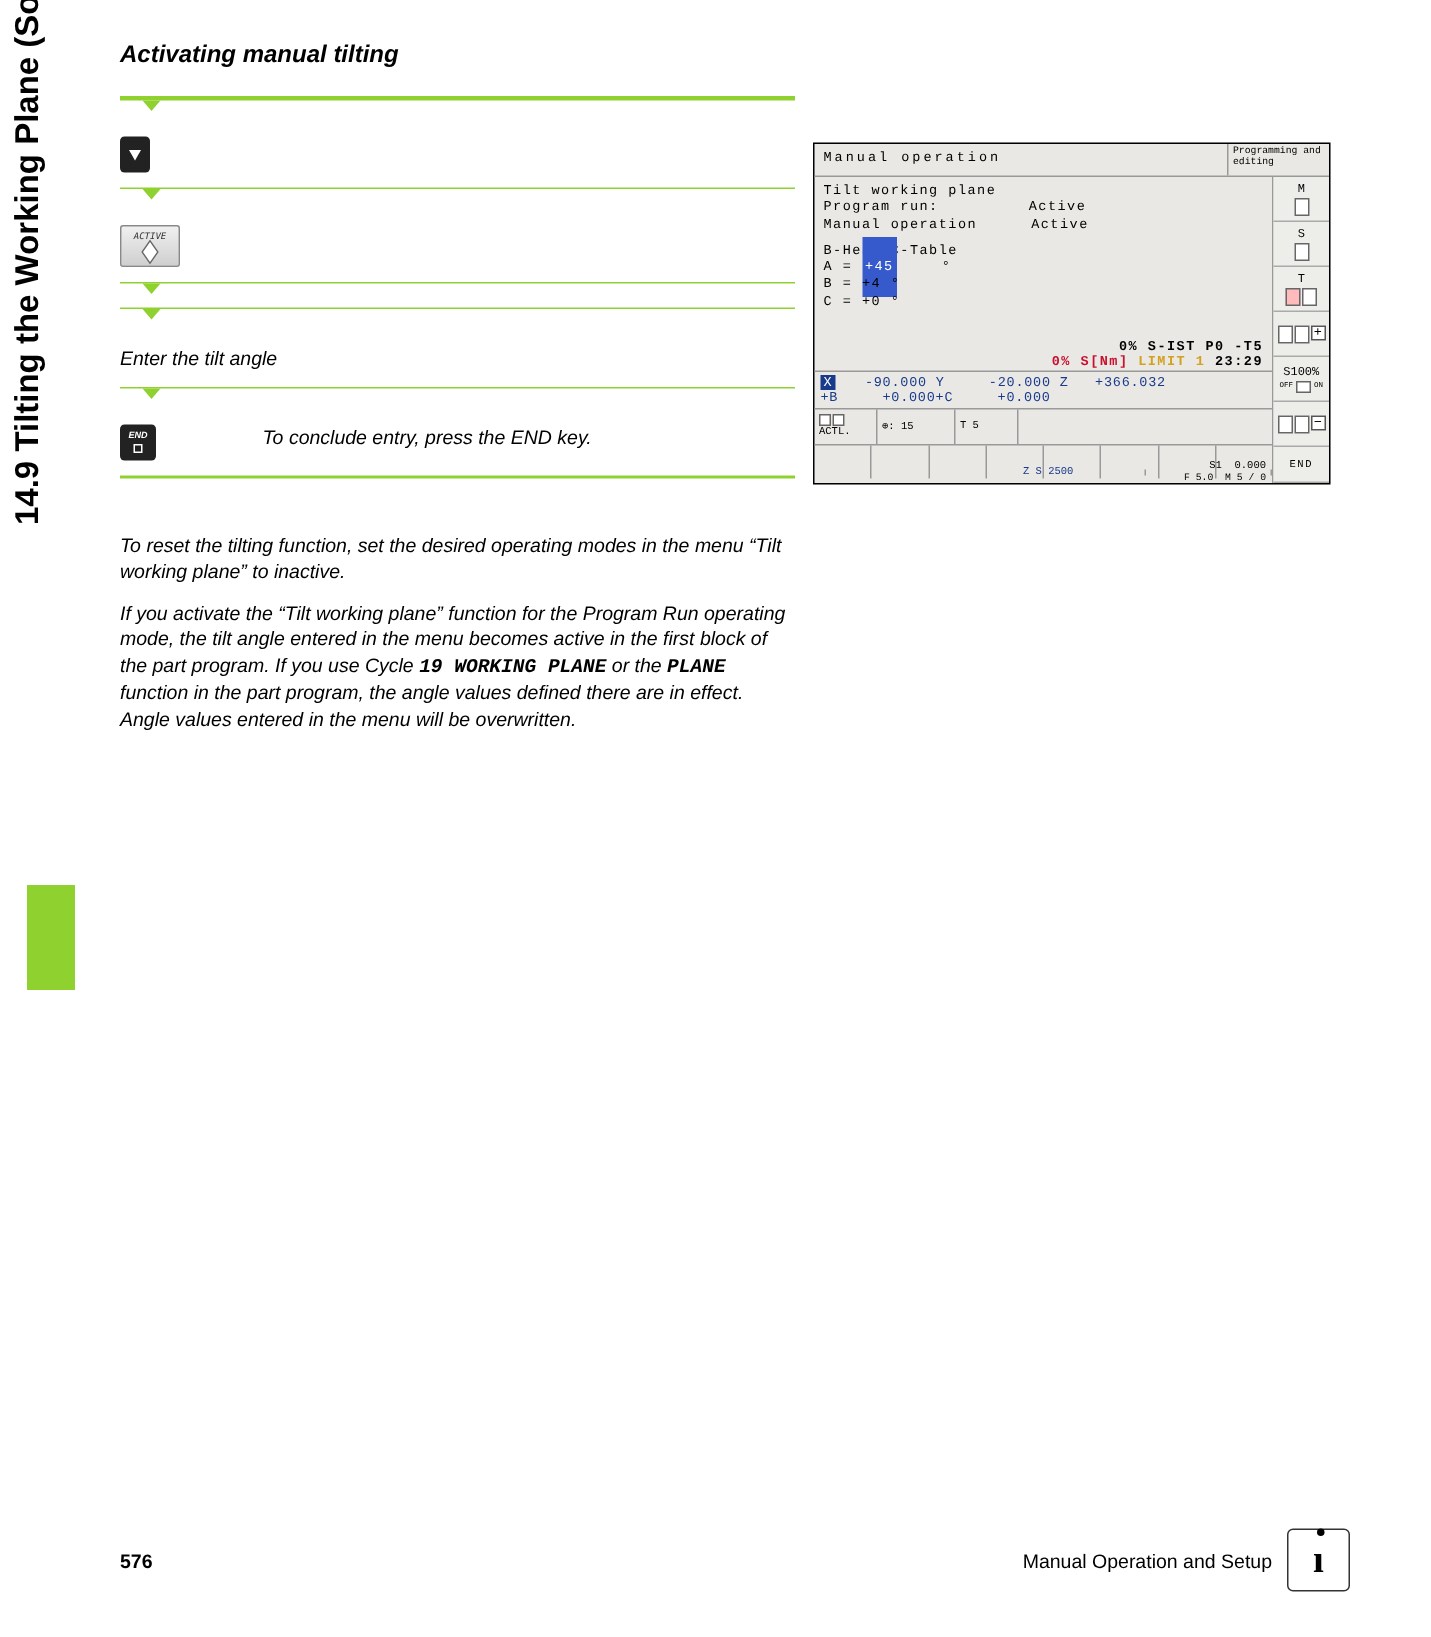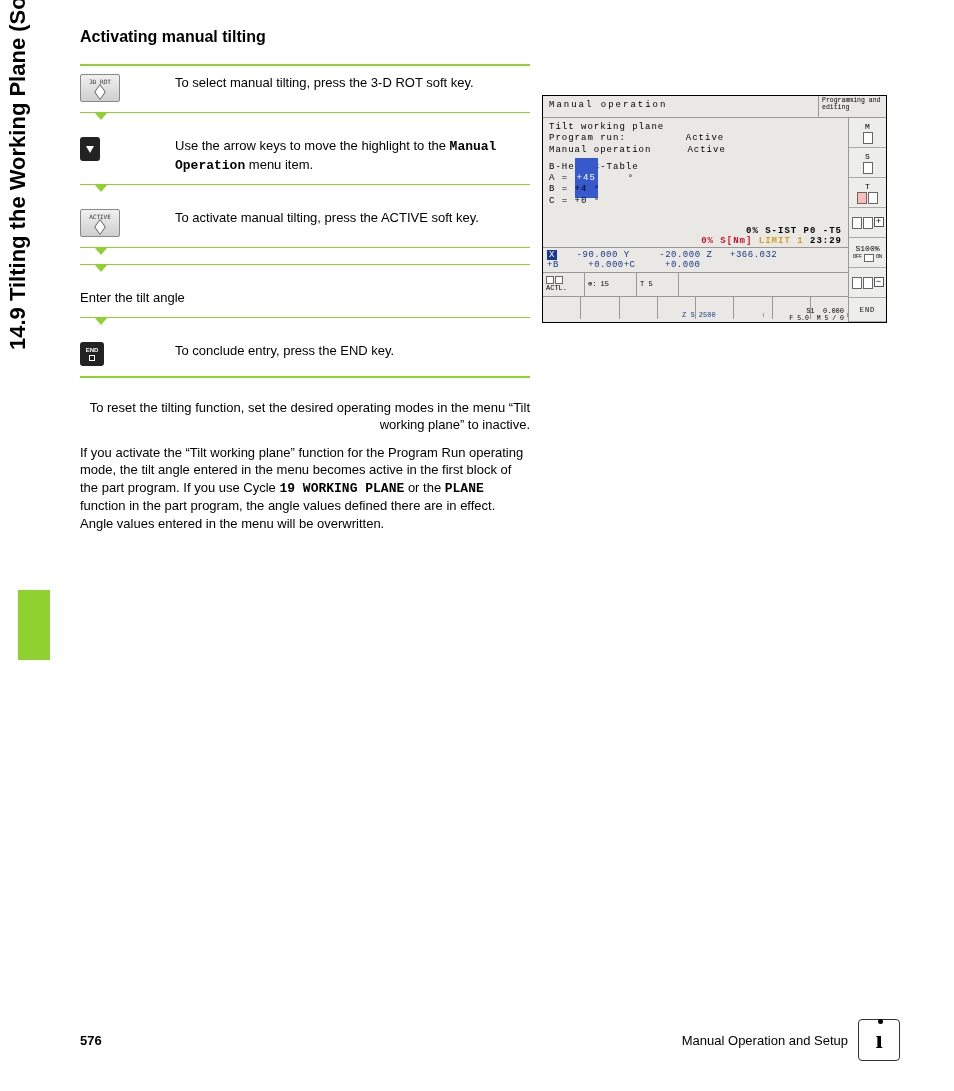--- a/index.html
+++ b/index.html
@@ -32,20 +32,21 @@
     top: 590px;
     width: 32px;
     height: 70px;
     background: #8fd12f;
   }
   .content {
     position: absolute;
     left: 80px;
     top: 28px;
     width: 450px;
+    font-style: italic;
   }
   .h2 {
     font-weight: bold;
     font-size: 16px;
     margin-bottom: 18px;
   }
   .rule-dark { height: 2px; background: #8fd12f; margin: 0; }
   .rule-light { height: 1px; background: #8fd12f; margin: 0; }
   .triangle-row {
     height: 10px;
@@ -206,53 +207,40 @@
 </head>
 <body>
 
 <div class="side-bar"></div>
 <div class="side-title">14.9 Tilting the Working Plane (Software Option 1)</div>
 
 <div class="content">
   <div class="h2">Activating manual tilting</div>
 
   <div class="rule-dark"></div>
-  <div class="step">
-    <div class="key-col">
-      <div class="softkey">
-        <span>3D ROT</span>
-        <span class="diamond"></span>
-      </div>
-    </div>
-    <div class="txt-col">To select manual tilting, press the 3-D ROT soft key.</div>
-  </div>
   <div class="rule-light"></div>
   <div class="triangle-row"></div>
 
   <div class="step">
     <div class="key-col">
       <div class="hardkey">
           <span class="arrow-down"></span>
         </div>
     </div>
-    <div class="txt-col">
-      <span>Use the arrow keys to move the highlight to the </span><span class="mono">Manual Operation</span><span> menu item.</span>
-    </div>
   </div>
   <div class="rule-light"></div>
   <div class="triangle-row"></div>
 
   <div class="step">
     <div class="key-col">
       <div class="softkey">
         <span>ACTIVE</span>
         <span class="diamond"></span>
       </div>
     </div>
-    <div class="txt-col">To activate manual tilting, press the ACTIVE soft key.</div>
   </div>
   <div class="rule-light"></div>
   <div class="triangle-row"></div>
 
   <div class="rule-light"></div>
   <div class="triangle-row"></div>
 
   <div class="step">
     <div class="key-col"></div>
     <div class="txt-col" style="margin-left:-95px;">Enter the tilt angle</div>
@@ -264,21 +252,21 @@
     <div class="key-col">
       <div class="endkey">
         <span>END</span>
         <span class="sq"></span>
       </div>
     </div>
     <div class="txt-col">To conclude entry, press the END key.</div>
   </div>
   <div class="rule-dark"></div>
 
-  <div class="para" style="margin-top:21px;text-align:right;">To reset the tilting function, set the desired operating modes in the menu “Tilt working plane” to inactive.</div>
+  <div class="para" style="margin-top:36px;">To reset the tilting function, set the desired operating modes in the menu “Tilt working plane” to inactive.</div>
   <div class="para">
     <span>If you activate the “Tilt working plane” function for the Program Run operating mode, the tilt angle entered in the menu becomes active in the first block of the part program. If you use Cycle </span><span class="mono">19 WORKING PLANE</span><span> or the </span><span class="mono">PLANE</span><span> function in the part program, the angle values defined there are in effect. Angle values entered in the menu will be overwritten.</span>
   </div>
 </div>
 
 <div class="panel">
   <div class="panel-header">
     <div class="title">Manual operation</div>
     <div class="mode">Programming and editing</div>
   </div>

